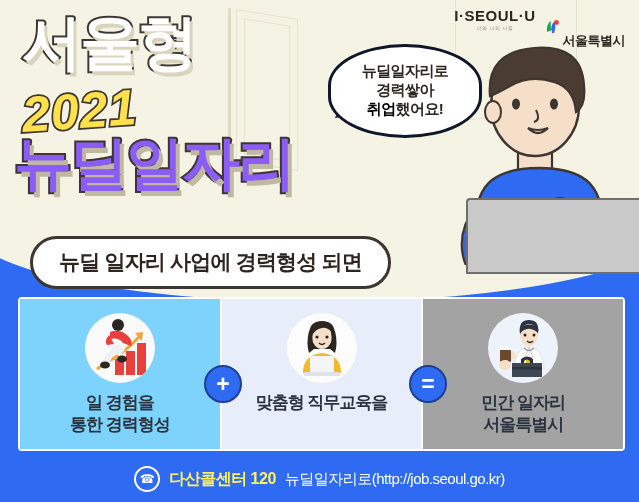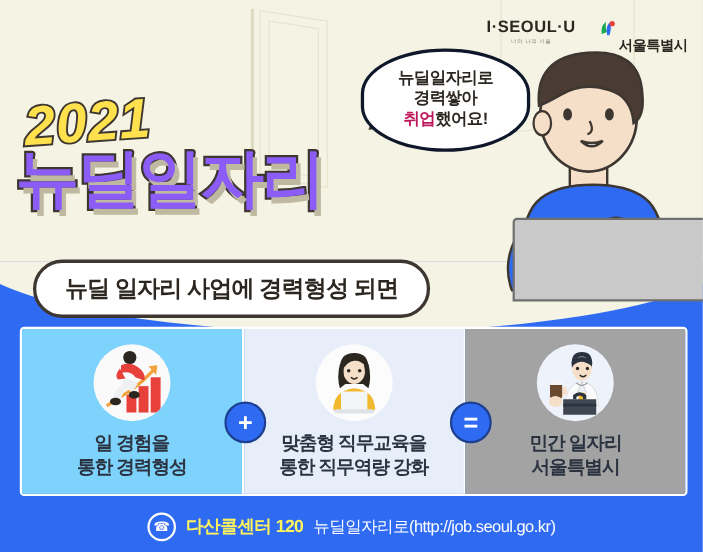--- a/index.html
+++ b/index.html
@@ -96,21 +96,21 @@
     background:#ffffff;
     border:3px solid #0f172a;
     border-radius:50% / 44%;
     padding:14px 10px 16px 10px;
     text-align:center;
     line-height:1.28;
     font-size:15px;font-weight:bold;color:#2b2620;
     letter-spacing:-0.6px;
     z-index:5;
   }
-  .bubble .hi{color:#be185d;margin-top:24px;}
+  .bubble .hi{color:#000000;margin-top:24px;}
   .bubble-tail{
     position:absolute;left:336px;top:112px;
     width:0;height:0;
     border-top:10px solid #3d3631;
     border-right:22px solid transparent;
     transform:rotate(20deg);
     z-index:4;
   }
   .bubble-tail::after{
     content:"";position:absolute;left:-2px;top:-11px;
@@ -124,21 +124,21 @@
   .laptop{
     position:absolute;left:466px;top:198px;
     width:176px;height:72px;
     background:#c9c9c9;
     border:2.5px solid #6f6f6f;
     border-radius:4px 4px 0 0;
     z-index:5;
   }
 
   
-  .logos{position:absolute;right:14px;top:8px;display:flex;align-items:center;gap:20px;z-index:8;}
+  .logos{position:absolute;right:14px;top:8px;display:flex;gap:8px;z-index:8;}
   .iseoulu{text-align:center;}
   .iseoulu .mark{
     font-size:15px;font-weight:bold;color:#2b2620;letter-spacing:0.5px;
     line-height:1;
   }
   .iseoulu .tag{font-size:5px;color:#8d8a7c;letter-spacing:0.5px;margin-top:2px;}
   .smg{display:flex;align-items:center;gap:3px;}
   .smg .name{font-size:13px;font-weight:bold;color:#2b2620;letter-spacing:-0.5px;margin-top:24px;}
 
   
@@ -269,20 +269,23 @@
         <svg width="16" height="17" viewBox="0 0 16 17">
           <path d="M3 13 q-1 -8 4 -11 q-1 6 1 9 z" fill="#1aa84f"></path>
           <path d="M8 14 q-2 -9 3 -12 q1 7 -1 12 z" fill="#2f6bf2"></path>
           <circle cx="12.5" cy="3.5" r="2.4" fill="#e8413c"></circle>
         </svg>
       </span>
       <span class="name">서울특별시</span>
     </div>
   </div>
 
+  <div class="headline">
+    <div class="hl-1">서울형</div>
+  </div>
   <div class="hl-2">2021</div>
   <div class="hl-3">뉴딜일자리</div>
 
   <div class="bubble-tail"></div>
   <div class="bubble">
     <div>뉴딜일자리로</div>
     <div>경력쌓아</div>
     <div><span class="hi">취업</span><span>했어요!</span></div>
   </div>
 
@@ -326,21 +329,20 @@
           <circle cx="30" cy="24" r="1.6" fill="#2b2620"></circle>
           <circle cx="40" cy="24" r="1.6" fill="#2b2620"></circle>
           <path d="M32 30 q3 3 6 0" fill="none" stroke="#2b2620" stroke-width="1.4"></path>
           <path d="M16 60 q0 -18 19 -20 q19 2 19 20 z" fill="#f2b82e"></path>
           <rect x="23" y="43" width="24" height="17" rx="1.5" fill="#f4f5f7"></rect>
           <rect x="17" y="59" width="36" height="4" rx="1.5" fill="#dfe2e7"></rect>
         </svg>
       </div>
       <div class="card-label">
         <div>맞춤형 직무교육을</div>
-        <div>통한 직무역량 강화</div>
       </div>
     </div>
 
     <div class="card-sep"></div>
 
     <div class="card c3">
       <div class="icon-circle">
         <svg width="70" height="70" viewBox="0 0 70 70">
           <path d="M32 18 q-1 -11 9 -11 q10 0 9 11 q0 4 -2 6 l-14 0 q-2 -2 -2 -6 z" fill="#2b3340"></path>
           <ellipse cx="41" cy="22" rx="9" ry="11" fill="#f6dfc8"></ellipse>

